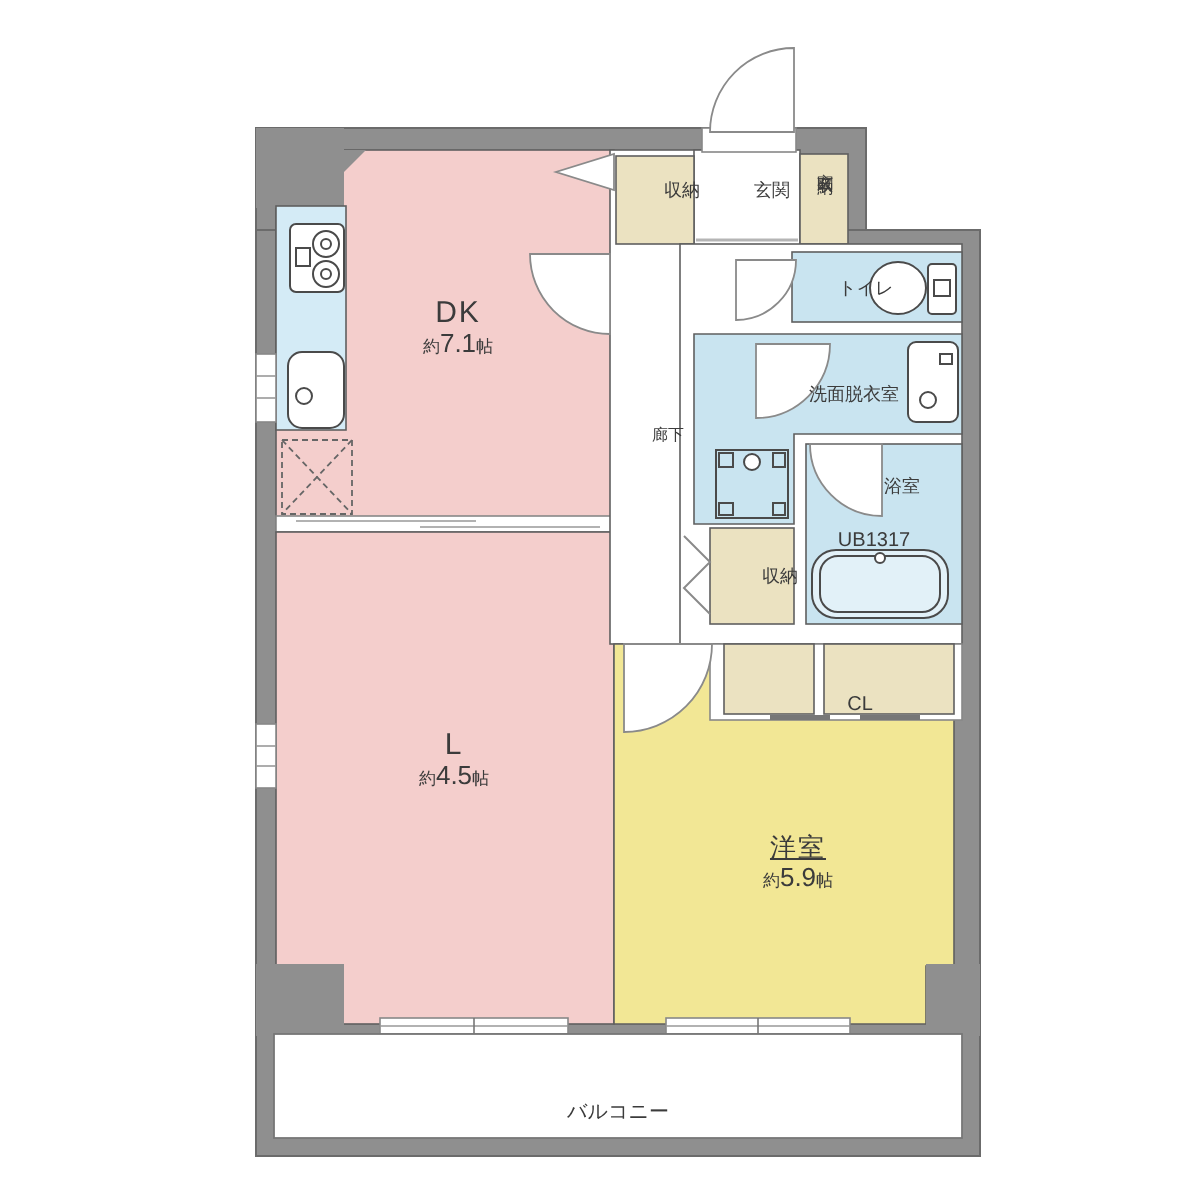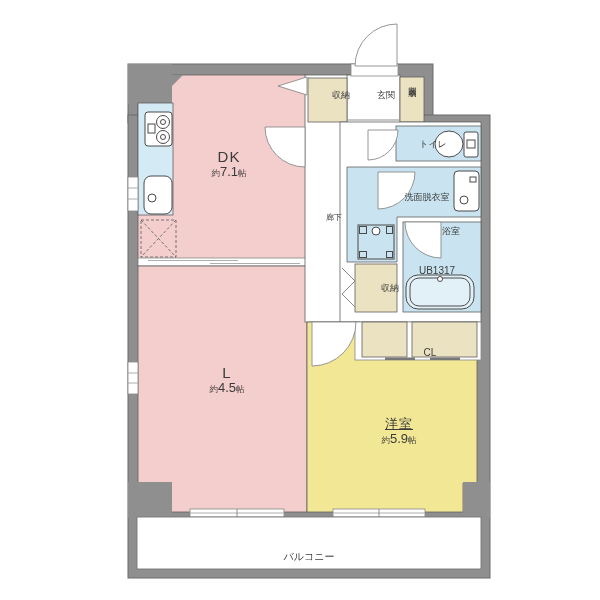--- a/index.html
+++ b/index.html
@@ -175,21 +175,21 @@
   <div class="lbl" style="left:399px;top:417px">
     <div class="rname sm">洋室</div>
     <div class="rarea"><span class="fx">約</span><span>5.9</span><span class="fx">帖</span></div>
   </div>
 
   <div class="lbl s9" style="left:327px;top:90px">収納</div>
   <div class="lbl s9" style="left:372px;top:90px">玄関</div>
   <div class="lbl s8 vert" style="left:412px;top:80px">玄関収納</div>
   <div class="lbl s9" style="left:419px;top:139px">トイレ</div>
   <div class="lbl s9" style="left:413px;top:192px">洗面脱衣室</div>
-  <div class="lbl s9" style="left:437px;top:226px">浴室</div>
+  <div class="lbl s9" style="left:437px;top:238px">浴室</div>
   <div class="lbl s10" style="left:437px;top:251px">UB1317</div>
   <div class="lbl s9" style="left:376px;top:283px">収納</div>
   <div class="lbl s10" style="left:430px;top:333px">CL</div>
   <div class="lbl s8" style="left:334px;top:213px">廊下</div>
   <div class="lbl s10" style="left:309px;top:537px">バルコニー</div>
 </div>
 
 </div>
 
 </body></html>

